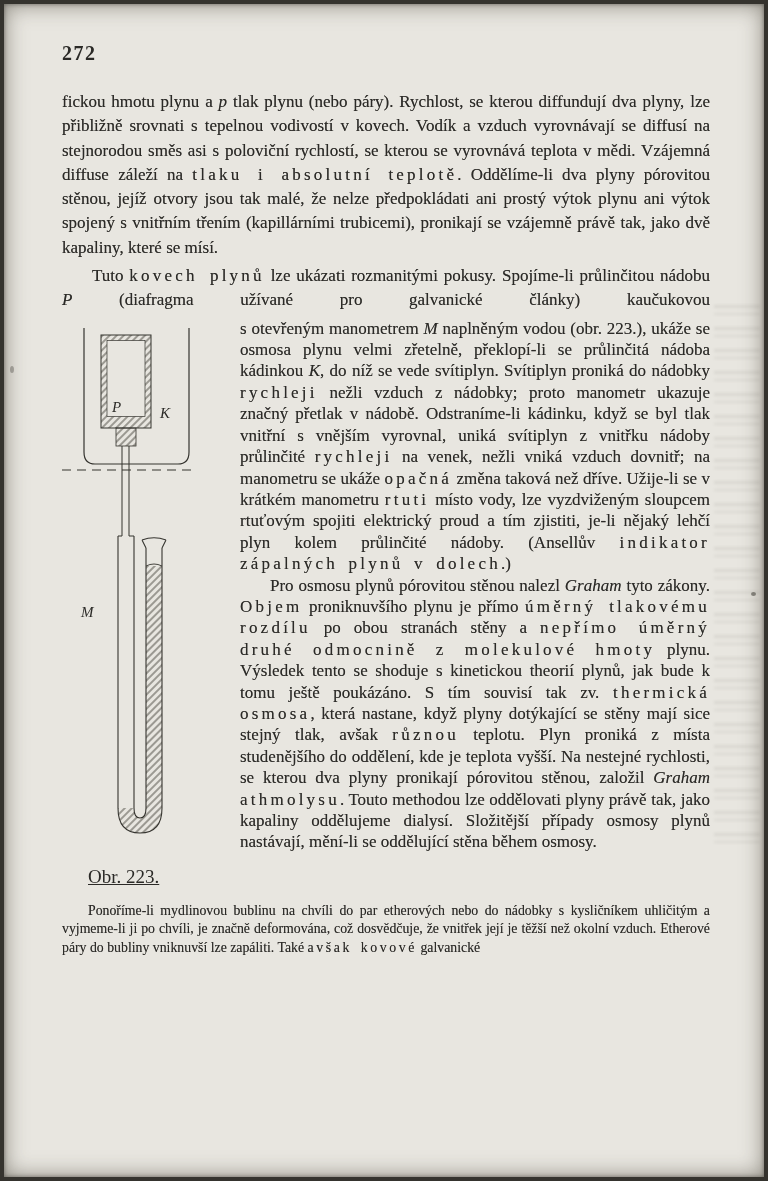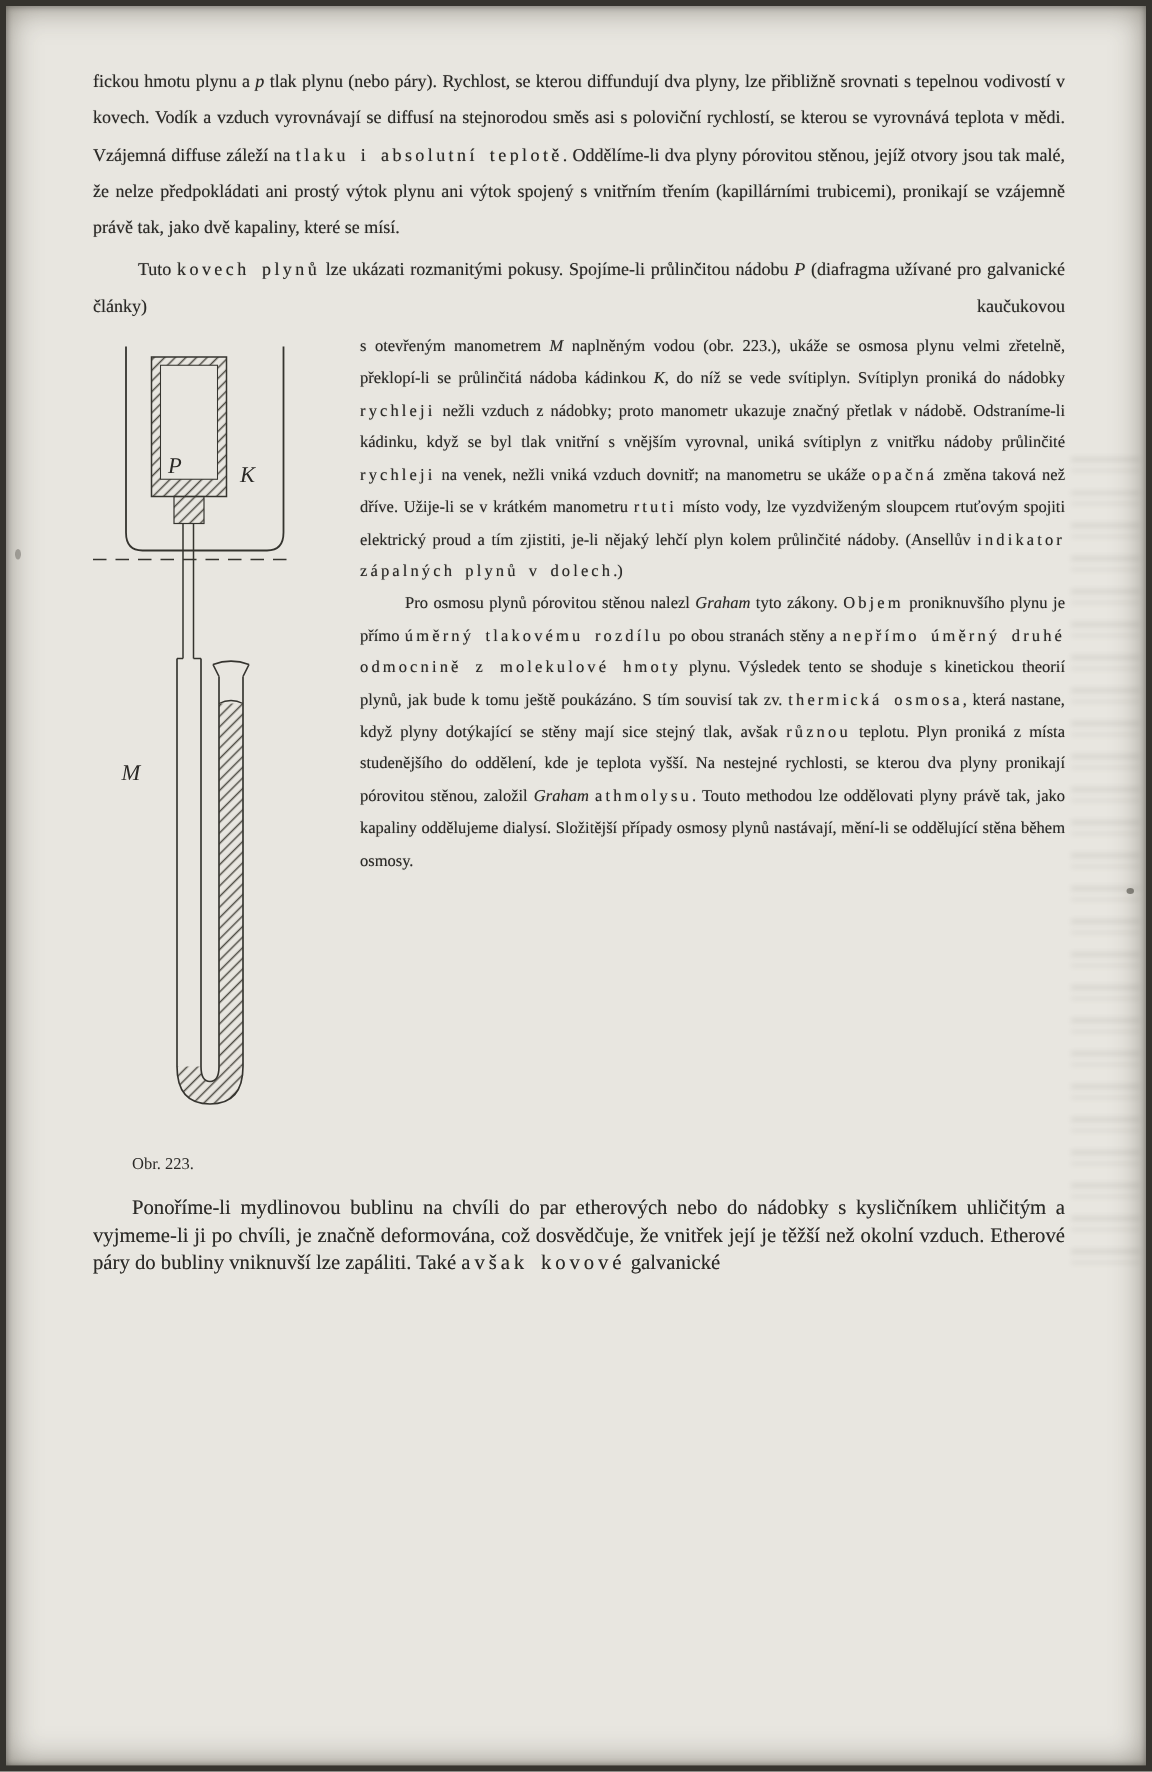--- a/index.html
+++ b/index.html
@@ -14,34 +14,34 @@
     background:var(--paper,#e8e6e0);
     box-shadow:inset 0 0 22px rgba(58,52,40,.55), inset 0 0 4px rgba(0,0,0,.45);
     color:var(--ink,#2b2a27);
   }
   .content{position:absolute;left:58px;top:38px;width:648px;}
   .pagenum{
     font-size:20px;font-weight:700;letter-spacing:1.5px;margin-bottom:25px;
   }
   p{margin:0;}
   .body-text{
-    font-size:12px;line-height:24.3px;text-align:justify;
+    font-size:17px;line-height:24.3px;text-align:justify;
     text-shadow:0 0 .5px rgba(43,42,39,.55);
   }
   .p1{margin-bottom:4px;}
   .intro{text-indent:30px;text-align-last:justify;}
   .columns{display:flex;margin-top:5px;}
   .fig-col{flex:0 0 178px;width:178px;position:relative;}
   .text-col{flex:1;min-width:0;}
   .col-text{
-    font-size:11px;line-height:21.4px;text-align:justify;
+    font-size:17px;line-height:21.4px;text-align:justify;
     text-shadow:0 0 .5px rgba(43,42,39,.5);
   }
   .indent{text-indent:30px;}
-  .caption{font-size:11px;padding-left:26px;margin-top:4px;}
+  .caption{font-size:19px;padding-left:26px;margin-top:4px;text-decoration:underline;}
   .jlast{text-align:justify;text-align-last:justify;}
   .tak{margin-top:6px;}
   .small-text{
     margin-top:14px;
     font-size:13.8px;line-height:18.7px;text-align:justify;text-indent:26px;
     text-shadow:0 0 .4px rgba(43,42,39,.5);
   }
   .it{font-style:italic;}
   .spx{letter-spacing:.19em;word-spacing:.18em;}
   .fig-label{
@@ -61,20 +61,21 @@
 </style>
 </head>
 <body>
 
 <div class="page">
   <div class="ghost"></div>
   <div class="speck s1"></div>
   <div class="speck s2"></div>
 
   <div class="content">
+    <div class="pagenum">272</div>
 
     <p class="body-text p1"><span>fickou hmotu plynu a </span><span class="it">p</span><span> tlak plynu (nebo páry). Rychlost, se kterou diffundují dva plyny, lze přibližně srovnati s tepelnou vodivostí v kovech. Vodík a vzduch vyrovnávají se diffusí na stejnorodou směs asi s poloviční rychlostí, se kterou se vyrovnává teplota v mědi. Vzájemná diffuse záleží na </span><span class="spx">tlaku i absolutní teplotě</span><span>. Oddělíme-li dva plyny pórovitou stěnou, jejíž otvory jsou tak malé, že nelze předpokládati ani prostý výtok plynu ani výtok spojený s vnitřním třením (kapillárními trubicemi), pronikají se vzájemně právě tak, jako dvě kapaliny, které se mísí.</span></p>
 
     <p class="body-text intro"><span>Tuto </span><span class="spx">kovech plynů</span><span> lze ukázati rozmanitými pokusy. Spojíme-li průlinčitou nádobu </span><span class="it">P</span><span> (diafragma užívané pro galvanické články) kaučukovou</span></p>
 
     <div class="columns">
       <div class="fig-col">
         <svg class="fig-svg" width="178" height="540" viewBox="0 0 178 540">
           <defs>
             <pattern id="hatch" width="5" height="5" patternUnits="userSpaceOnUse" patternTransform="rotate(45)">

